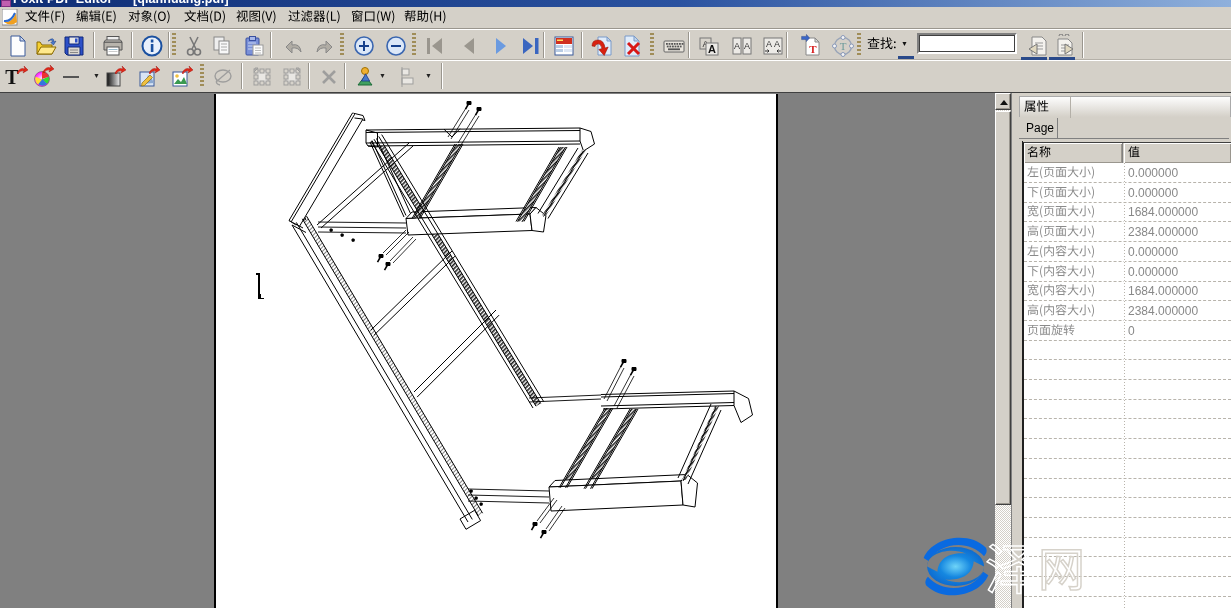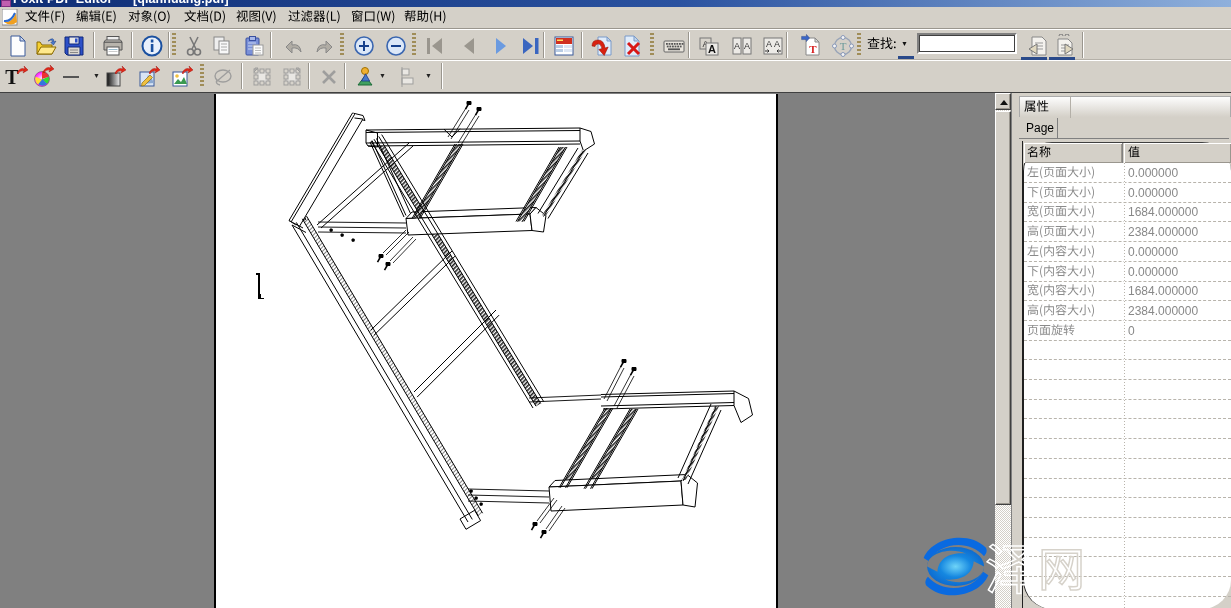--- a/index.html
+++ b/index.html
@@ -55,21 +55,21 @@
 #panel { position:absolute; left:1012px; top:0; width:219px; height:516px; background:#d4d0c8; }
 #panel .lborder { position:absolute; left:10px; top:48px; width:1px; height:468px; background:#202020; }
 #ptitle { position:absolute; left:7px; top:3px; width:212px; height:21px;
   background:linear-gradient(to bottom,#fdfdfd,#d4d0c8); border:1px solid #aaa; border-bottom:none; }
 #ptitle .t { position:absolute; left:4px; top:3px; font-size:13px; color:#000; }
 #ptab { position:absolute; left:7px; top:25px; width:212px; height:21px; background:#d4d0c8; }
 #ptab .tab { position:absolute; left:0; top:0; width:39px; height:20px; background:#d4d0c8;
   border-right:1px solid #808080; font-size:12px; padding:3px 0 0 7px; }
 #ptab .underline { position:absolute; left:0; top:20px; width:210px; height:1px; background:#808080; }
 #ptable { position:absolute; left:11px; top:49px; width:208px; height:467px; background:#fff;
-  border-left:1px solid #202020; border-top:1px solid #404040;border-radius:29px; }
+  border-left:1px solid #202020; border-top:1px solid #404040; }
 #phead { position:absolute; left:0; top:0; width:207px; height:20px; background:#d4d0c8;
   font-size:12px; }
 #phead .c1 { position:absolute; left:0; top:0; width:99px; height:20px; padding:3px 0 0 3px;
   border-right:1px solid #808080; box-shadow:inset 1px 1px 0 #fff, inset -1px -1px 0 #9a968e; }
 #phead .c2 { position:absolute; left:100px; top:0; width:107px; height:20px; padding:3px 0 0 4px;
   box-shadow:inset 1px 1px 0 #fff, inset -1px -1px 0 #9a968e; }
 #prows { position:absolute; left:0; top:20px; width:207px; height:447px; overflow:hidden; }
 .prow { position:absolute; left:0; width:207px; height:20px;
   border-bottom:1px dashed #b8b4ac; font-size:12px; color:#888; }
 .prow .pn { position:absolute; left:3px; top:3px; }

